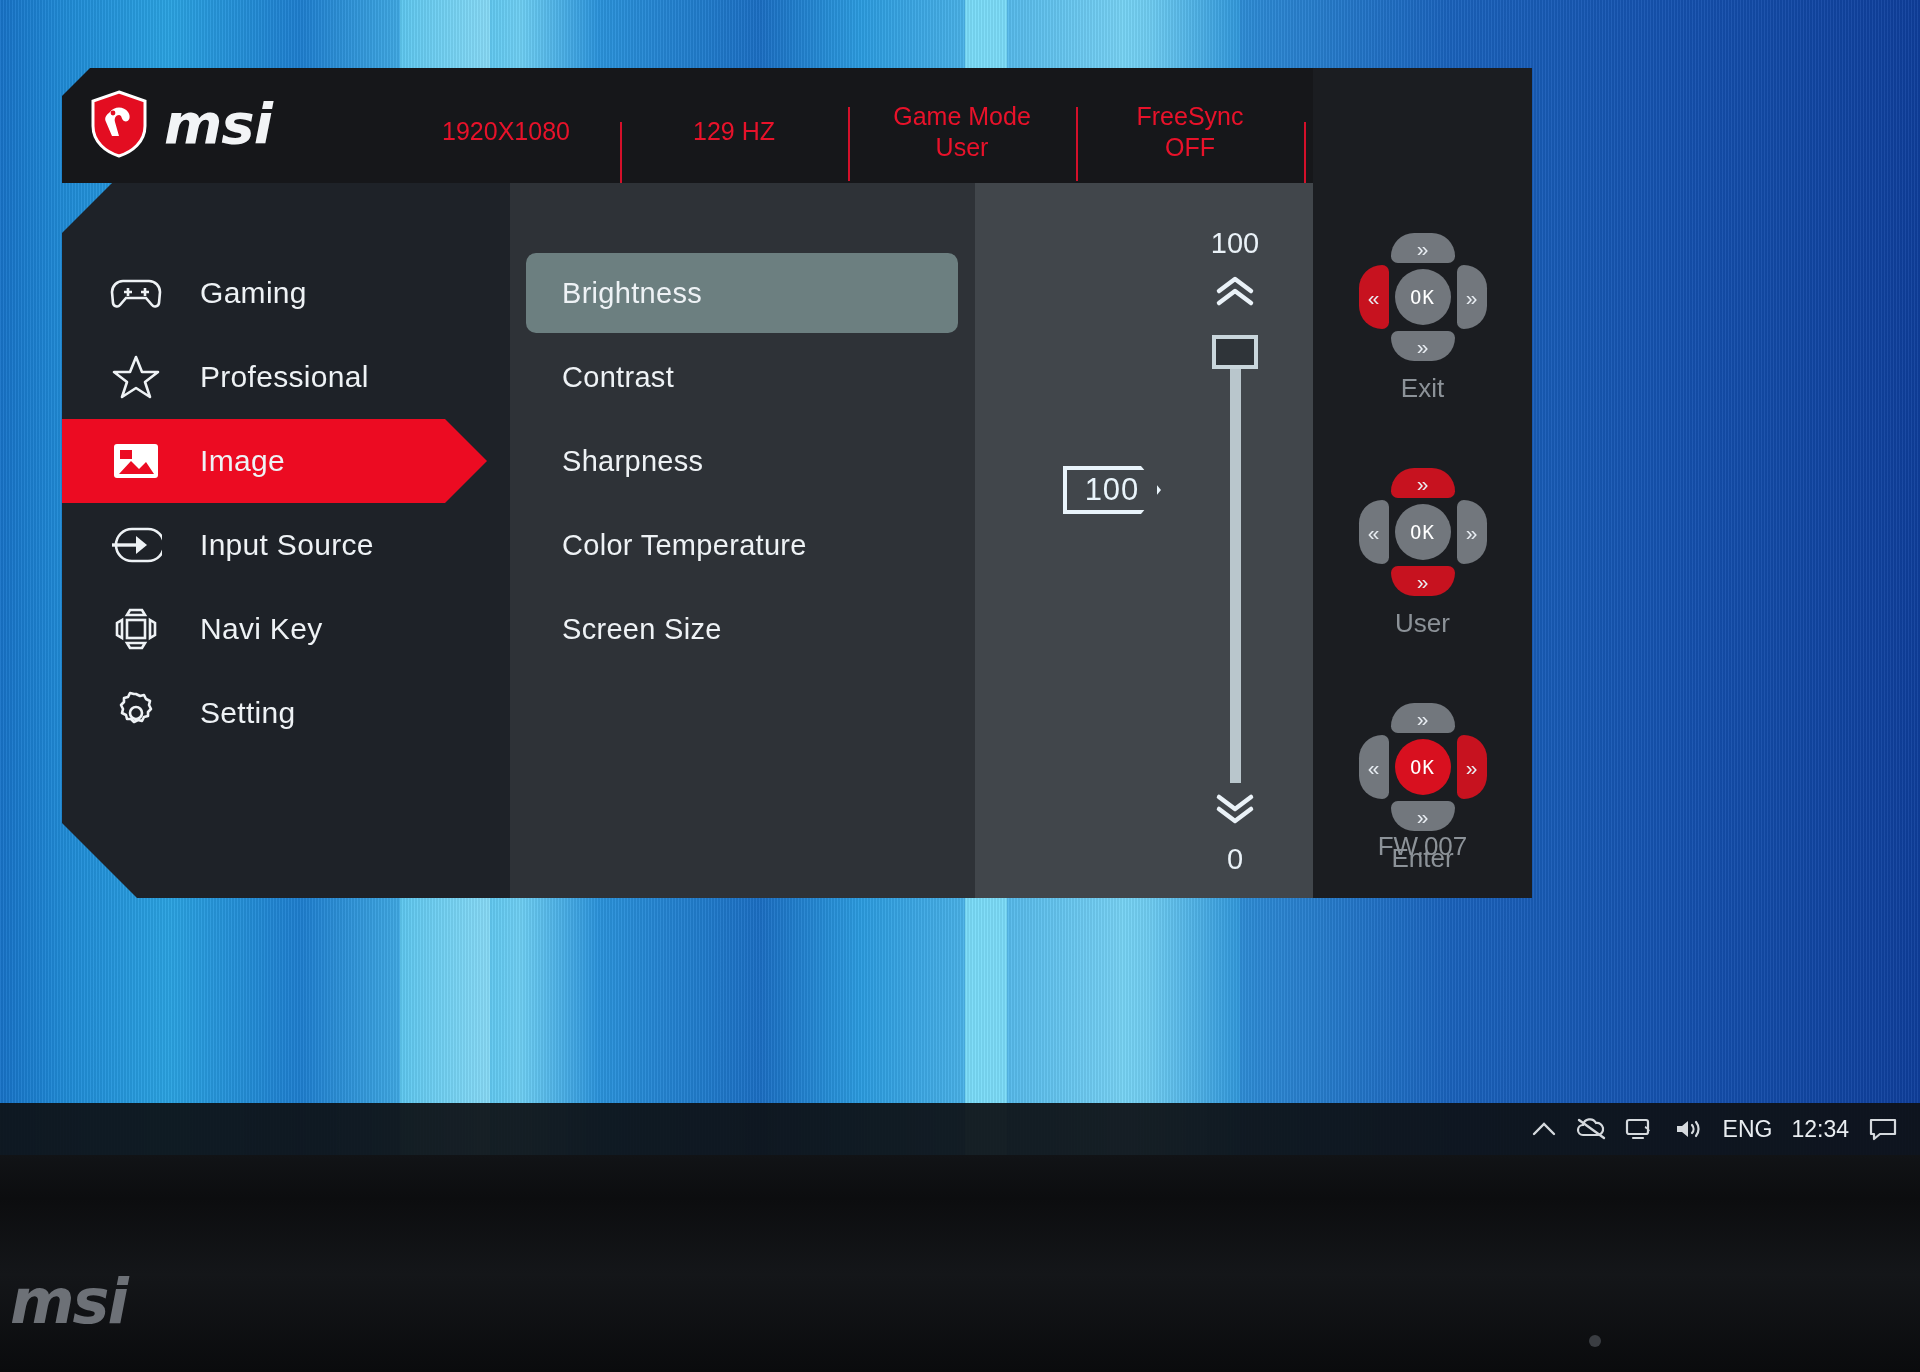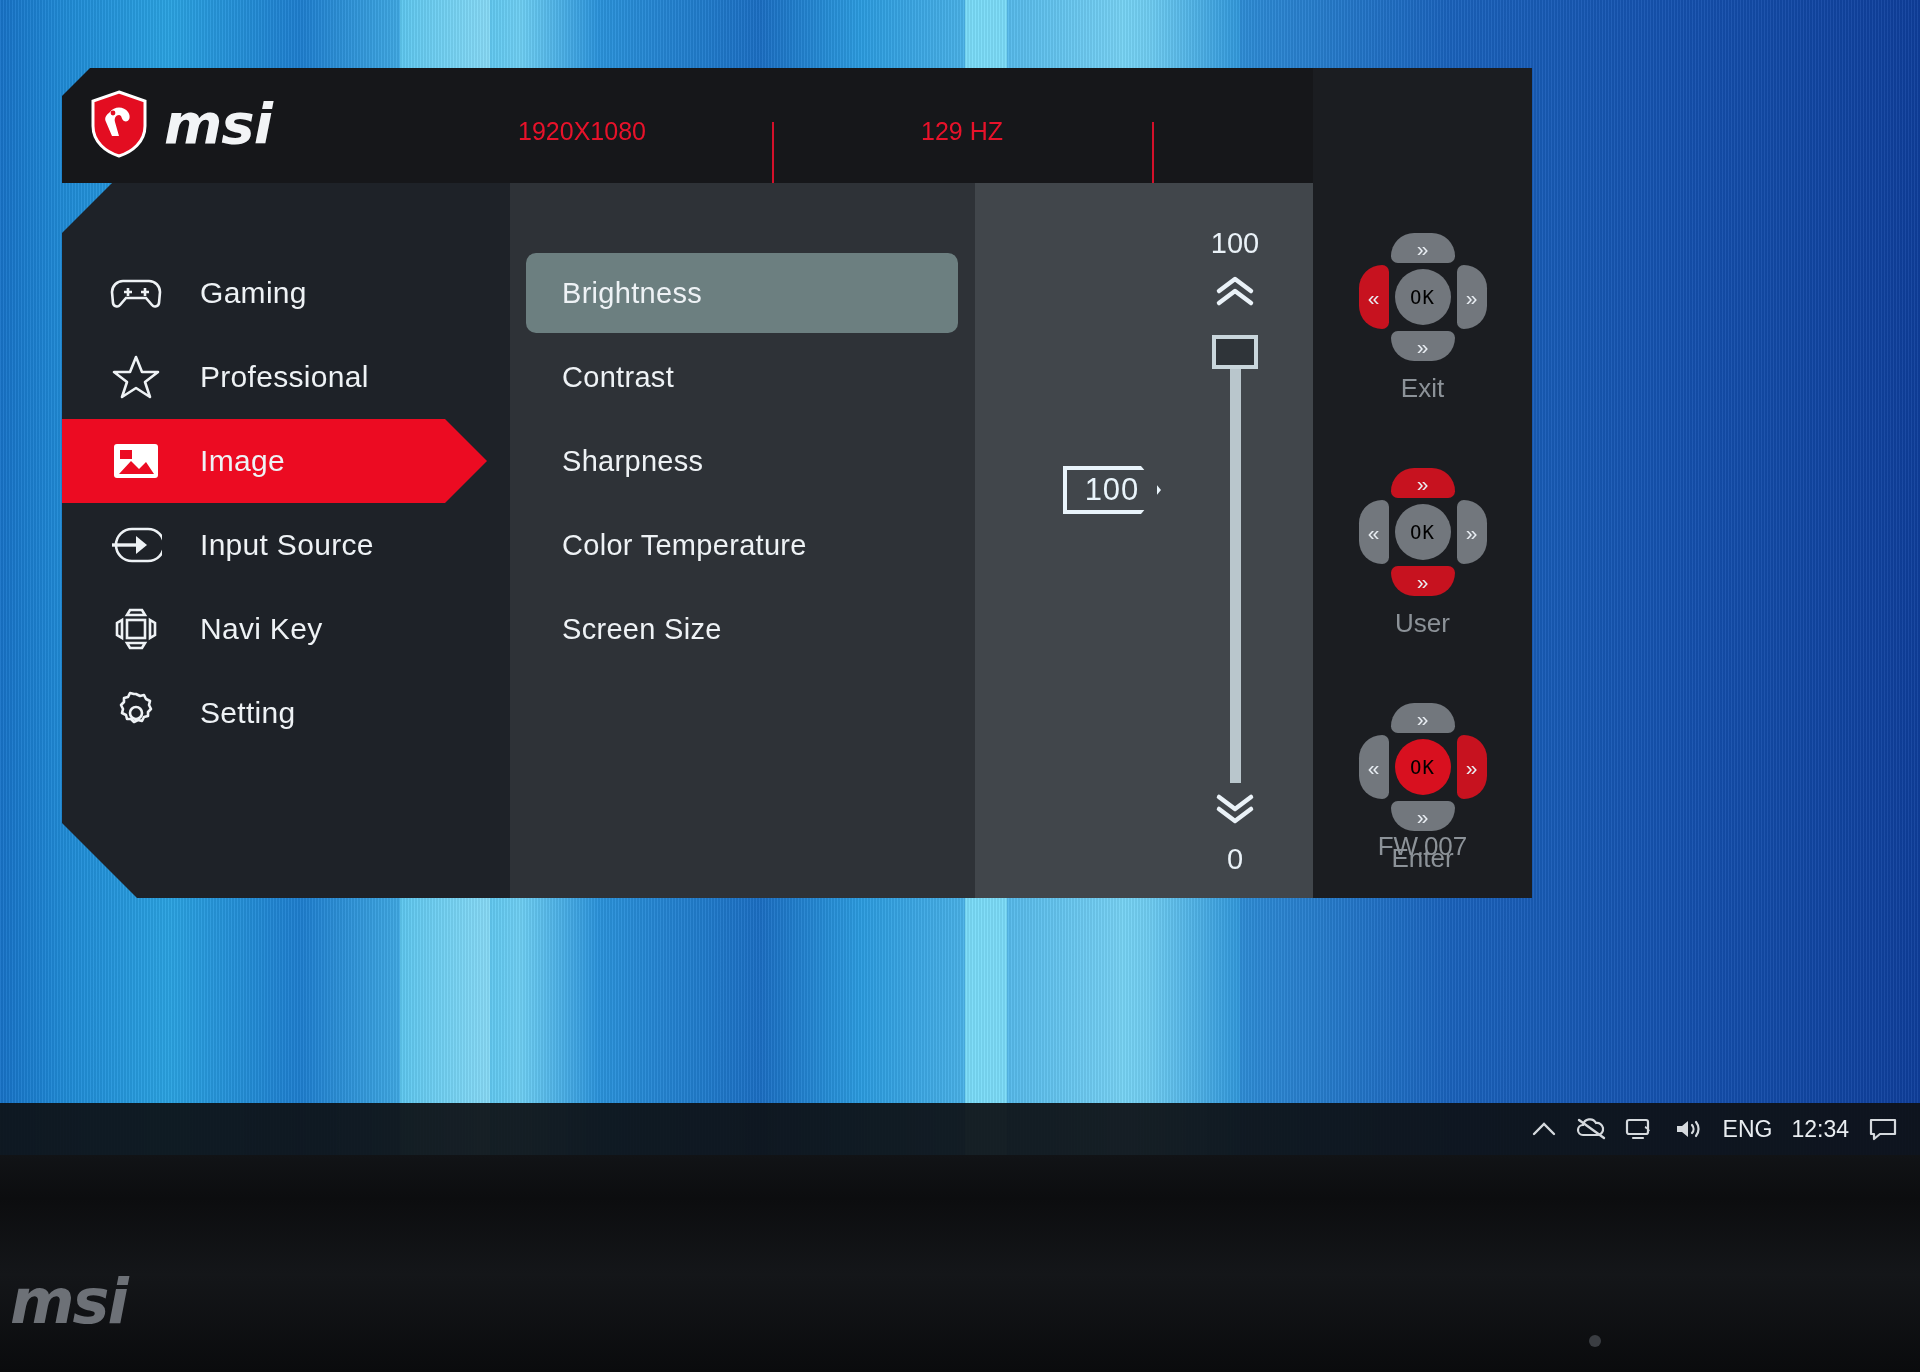--- a/index.html
+++ b/index.html
@@ -189,21 +189,21 @@
   #navrail {
     position: absolute; left: 1251px; top: -115px; width: 219px; height: 830px;
     background: #1b1d21;
   }
   .nav-cluster { position: absolute; left: 0; width: 219px; }
   .dpad { position: relative; width: 128px; height: 128px; margin: 0 auto; }
   .dpad .center {
     position: absolute; left: 36px; top: 36px; width: 56px; height: 56px;
     border-radius: 50%; background: #72777d;
     display: flex; align-items: center; justify-content: center;
-    color: #000000; font-size: 19px; letter-spacing: 1px;
+    color: #ffffff; font-size: 19px; letter-spacing: 1px;
     font-family: "DejaVu Sans Mono", monospace;
   }
   .dpad .center.hot { background: #d8101f; }
   .dpad .arm {
     position: absolute; display: flex; align-items: center; justify-content: center;
     color: #e9eef3; font-size: 21px; line-height: 1;
   }
   .dpad .arm.up    { left: 32px; top: 0;    width: 64px; height: 30px; background: #72777d; border-radius: 34px 34px 10px 10px; }
   .dpad .arm.down  { left: 32px; bottom: 0; width: 64px; height: 30px; background: #72777d; border-radius: 10px 10px 34px 34px; }
   .dpad .arm.left  { left: 0;    top: 32px; width: 30px; height: 64px; background: #72777d; border-radius: 34px 10px 10px 34px; }
@@ -248,20 +248,28 @@
       </div>
 
       <div id="status-strip">
         <div class="status-cell">
           <span>1920X1080</span>
           <span class="sub"></span>
         </div>
         <div class="status-cell">
           <span>129 HZ</span>
           <span class="sub"></span>
+        </div>
+        <div class="status-cell">
+          <span>Game Mode</span>
+          <span class="sub">User</span>
+        </div>
+        <div class="status-cell">
+          <span>FreeSync</span>
+          <span class="sub">OFF</span>
         </div>
         <div class="status-cell">
           <span>DP</span>
           <span class="sub"></span>
         </div>
       </div>
     </div>
 
     <div id="osd-body">
 

